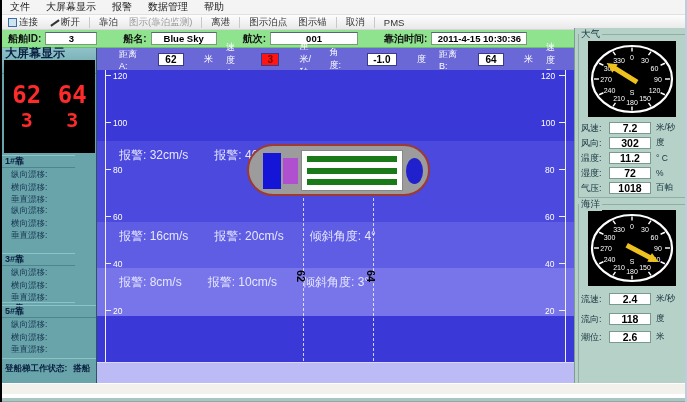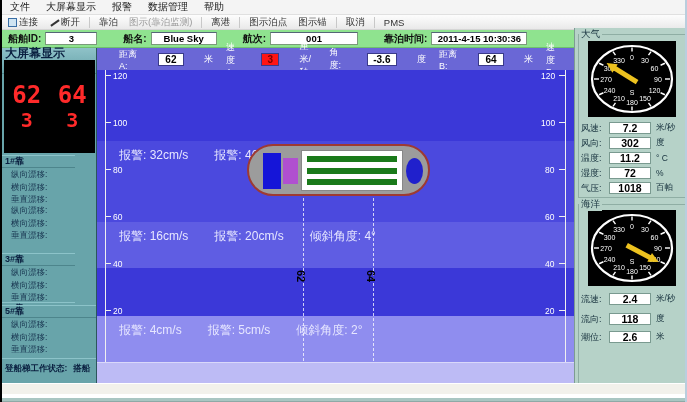--- a/index.html
+++ b/index.html
@@ -203,21 +203,21 @@
       <span class="mval">62</span>
       <span>米</span>
     </span>
     <span class="mfield">
       <span>速度A:</span>
       <span class="mval alert">3</span>
       <span>厘米/秒</span>
     </span>
     <span class="mfield">
       <span>角度:</span>
-      <span class="mval">-3.6</span>
+      <span class="mval">-1.0</span>
       <span>度</span>
     </span>
     <span class="mfield">
       <span>距离B:</span>
       <span class="mval">64</span>
       <span>米</span>
     </span>
     <span class="mfield">
       <span>速度B:</span>
       <span class="mval alert">3</span>
@@ -234,25 +234,25 @@
         <span>倾斜角度: 5°</span>
       </div>
     </div>
     <div class="band" style="top:152px; height:46px; background:#5f5de3">
       <div class="band-text">
         <span>报警: 16cm/s</span>
         <span>报警: 20cm/s</span>
         <span>倾斜角度: 4°</span>
       </div>
     </div>
-    <div class="band" style="top:246px; height:46px; background:#8f8def">
+    <div class="band" style="top:198px; height:48px; background:#7775e9">
       <div class="band-text">
-        <span>报警: 4cm/s</span>
-        <span>报警: 5cm/s</span>
-        <span>倾斜角度: 2°</span>
+        <span>报警: 8cm/s</span>
+        <span>报警: 10cm/s</span>
+        <span>倾斜角度: 3°</span>
       </div>
     </div>
 
     <div class="axis" style="left:8px"></div>
     <div class="tick" style="left:8px; top:5px"></div>
       <div class="ticklab" style="left:16px; top:1px">120</div>
     <div class="tick" style="left:8px; top:52px"></div>
       <div class="ticklab" style="left:16px; top:48px">100</div>
     <div class="tick" style="left:8px; top:99px"></div>
       <div class="ticklab" style="left:16px; top:95px">80</div>

